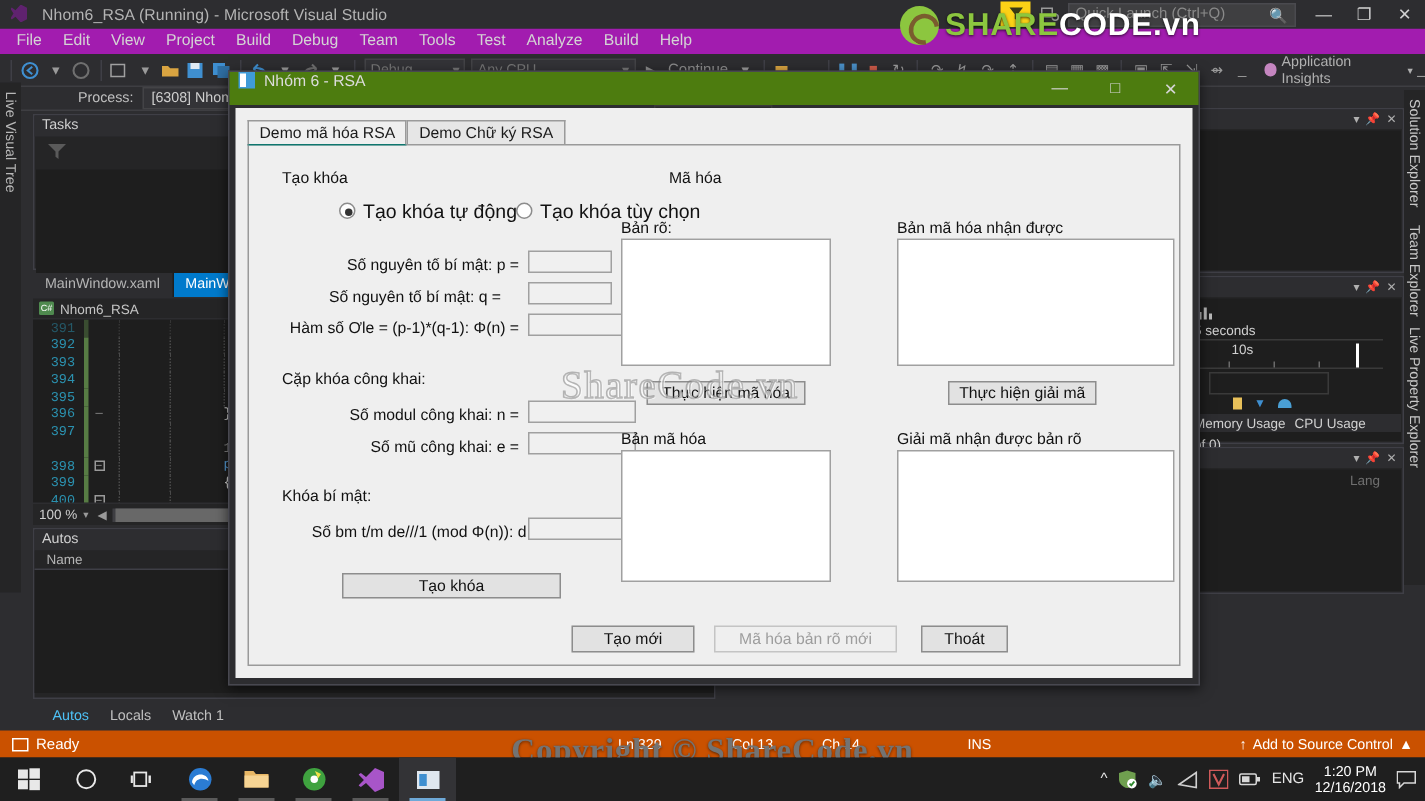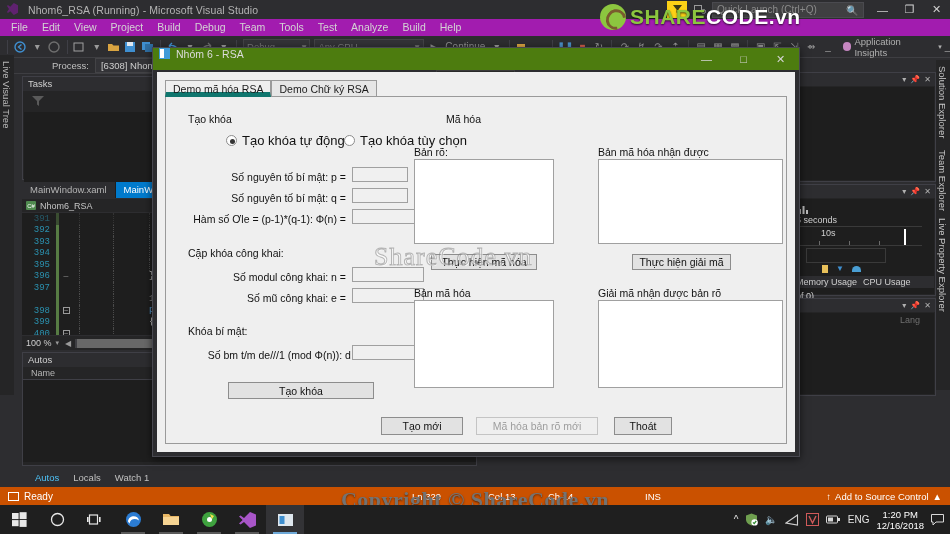--- a/index.html
+++ b/index.html
@@ -136,21 +136,21 @@
                  display:flex; align-items:center; justify-content:space-around; border:1px solid #3a3a3a;}
   .dbg-toolbar .di { width:15px; height:14px; display:flex; align-items:center; justify-content:center; }
   .dbg-grip { position:absolute; left:312px; top:42px; width:22px; height:2px; background:#8a8a8a; }
 
   .dlg-client { position:absolute; left:4px; top:24px; right:4px; bottom:4px; background:#efefef; }
 
   
   .tabstrip { position:absolute; left:8px; top:8px; height:17px; display:flex; align-items:flex-end; }
   .tabitem { font-size:10.5px; color:#1b1b1b; padding:2px 7px 2px 7px; border:1px solid #9a9a9a; border-bottom:none;
              background:#e6e6e6; height:17px; }
-  .tabitem.active { background:#efefef; border-bottom:5px solid #0f766e; position:relative; z-index:2;}
+  .tabitem.active { background:#efefef; border-bottom:1px solid #0f766e; position:relative; z-index:2;}
   .tabpage { position:absolute; left:8px; top:24px; right:8px; bottom:8px; border:1px solid #9a9a9a; background:#efefef; }
 
   .grp-lbl { position:absolute; font-size:10.5px; color:#111; white-space:nowrap; }
   .fld-lbl { position:absolute; font-size:10.5px; color:#111; text-align:right; white-space:nowrap; }
   .tbox { position:absolute; background:#f0f0f0; border:1px solid #a0a0a0; }
   .tbox.white { background:#fff; }
   .radio { position:absolute; display:flex; align-items:center; gap:5px; font-size:13px; color:#111; }
   .radio .dot { width:11px; height:11px; border:1px solid #8c8c8c; border-radius:50%; background:#fefefe; position:relative;}
   .radio.on .dot:after { content:""; position:absolute; left:2.5px; top:2.5px; width:5px; height:5px; border-radius:50%; background:#333; }
   .btn { position:absolute; background:#e2e2e2; border:1px solid #8d8d8d; font-size:10.5px; color:#111;
@@ -627,21 +627,21 @@
         <span>Tạo khóa tự động</span>
       </div>
       <div class="radio" style="left:178px; top:36px;">
         <span class="dot"></span>
         <span>Tạo khóa tùy chọn</span>
       </div>
 
       <div class="fld-lbl" style="left:20px; top:74px; width:160px;">Số nguyên tố bí mật: p =</div>
       <div class="tbox" style="left:186px; top:70px; width:56px; height:15px;"></div>
 
-      <div class="fld-lbl" style="left:20px; top:95px; width:160px;">Số nguyên tố bí mật: q =</div>
+      <div class="fld-lbl" style="left:8px; top:95px; width:160px;">Số nguyên tố bí mật: q =</div>
       <div class="tbox" style="left:186px; top:91px; width:56px; height:15px;"></div>
 
       <div class="fld-lbl" style="left:10px; top:116px; width:170px;">Hàm số Ơle = (p-1)*(q-1): Φ(n) =</div>
       <div class="tbox" style="left:186px; top:112px; width:72px; height:15px;"></div>
 
       <div class="grp-lbl" style="left:22px; top:150px;">Cặp khóa công khai:</div>
 
       <div class="fld-lbl" style="left:20px; top:174px; width:160px;">Số modul công khai: n =</div>
       <div class="tbox" style="left:186px; top:170px; width:72px; height:15px;"></div>
 

